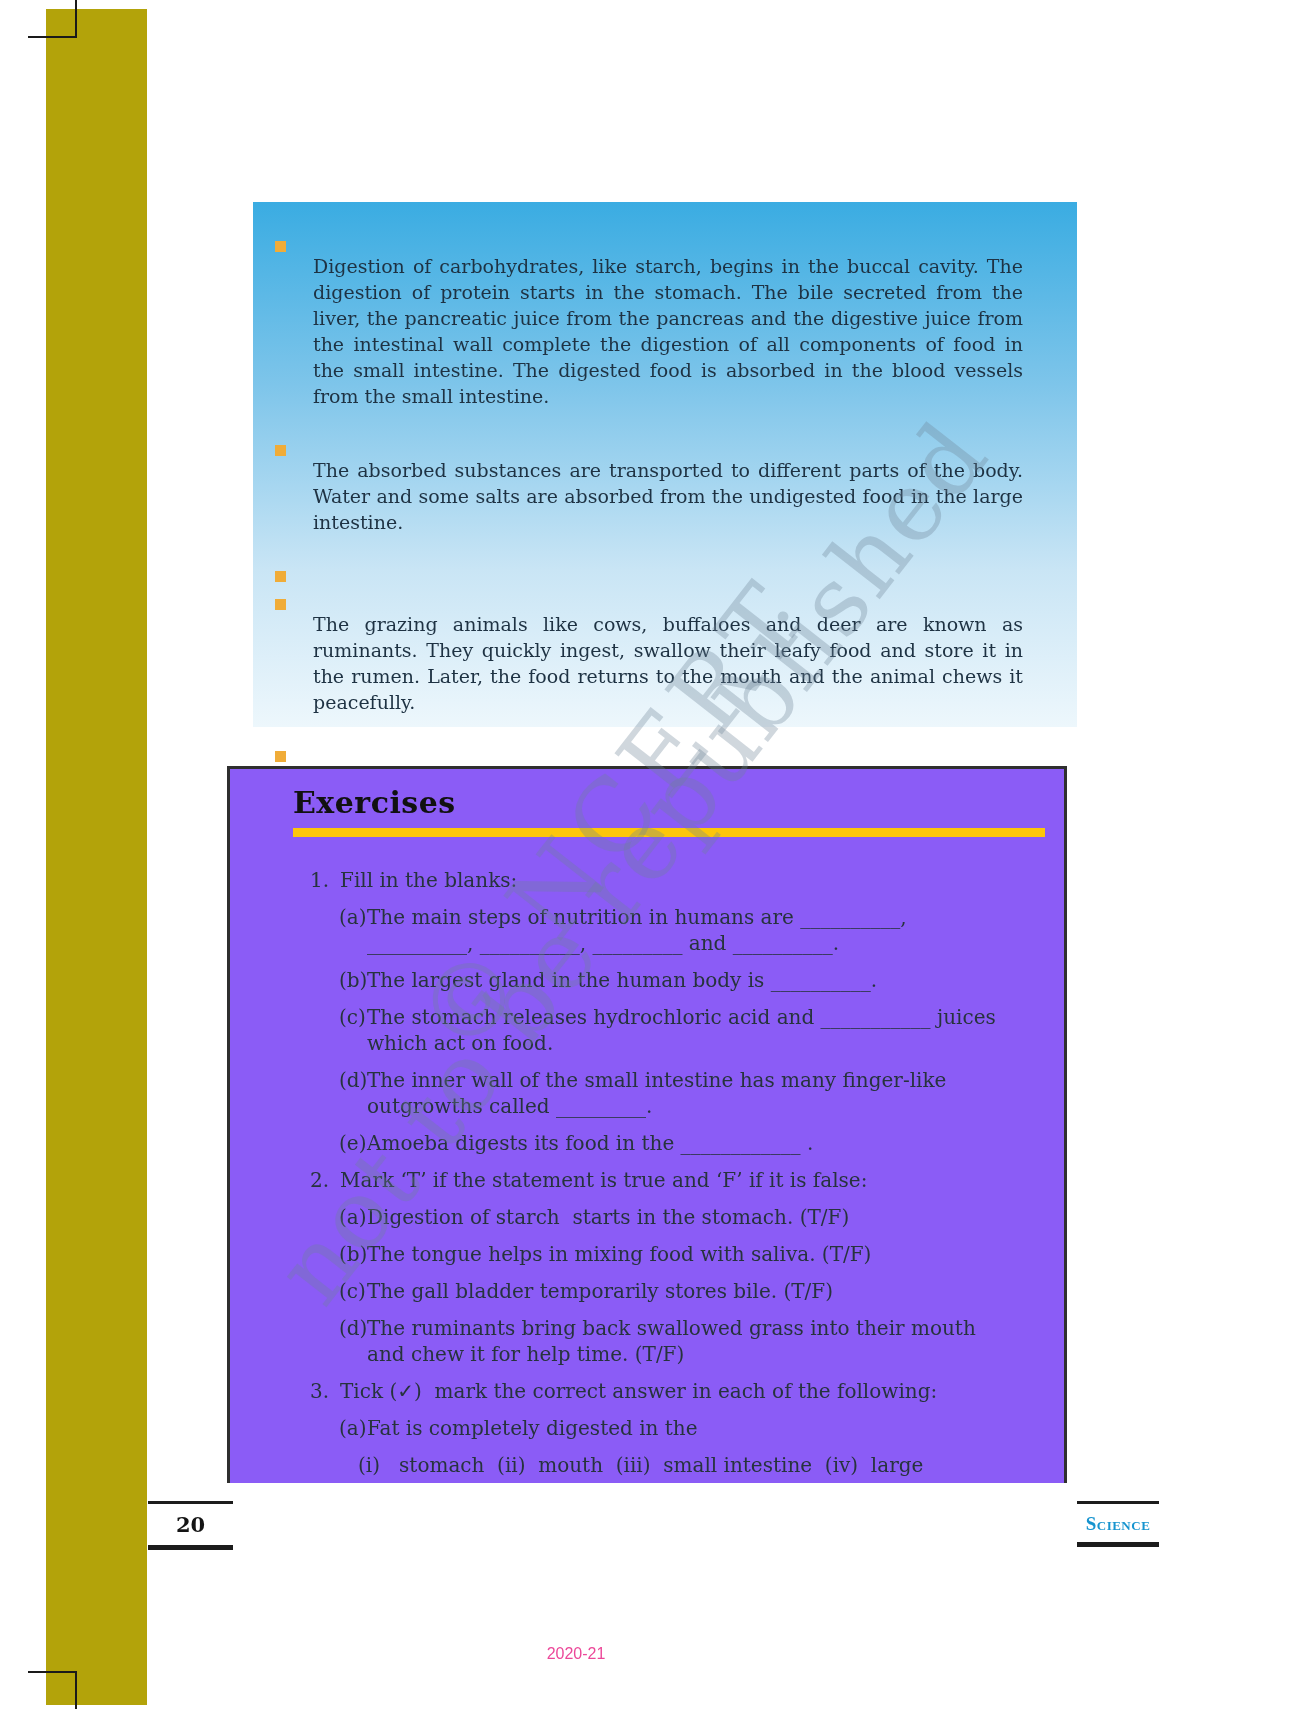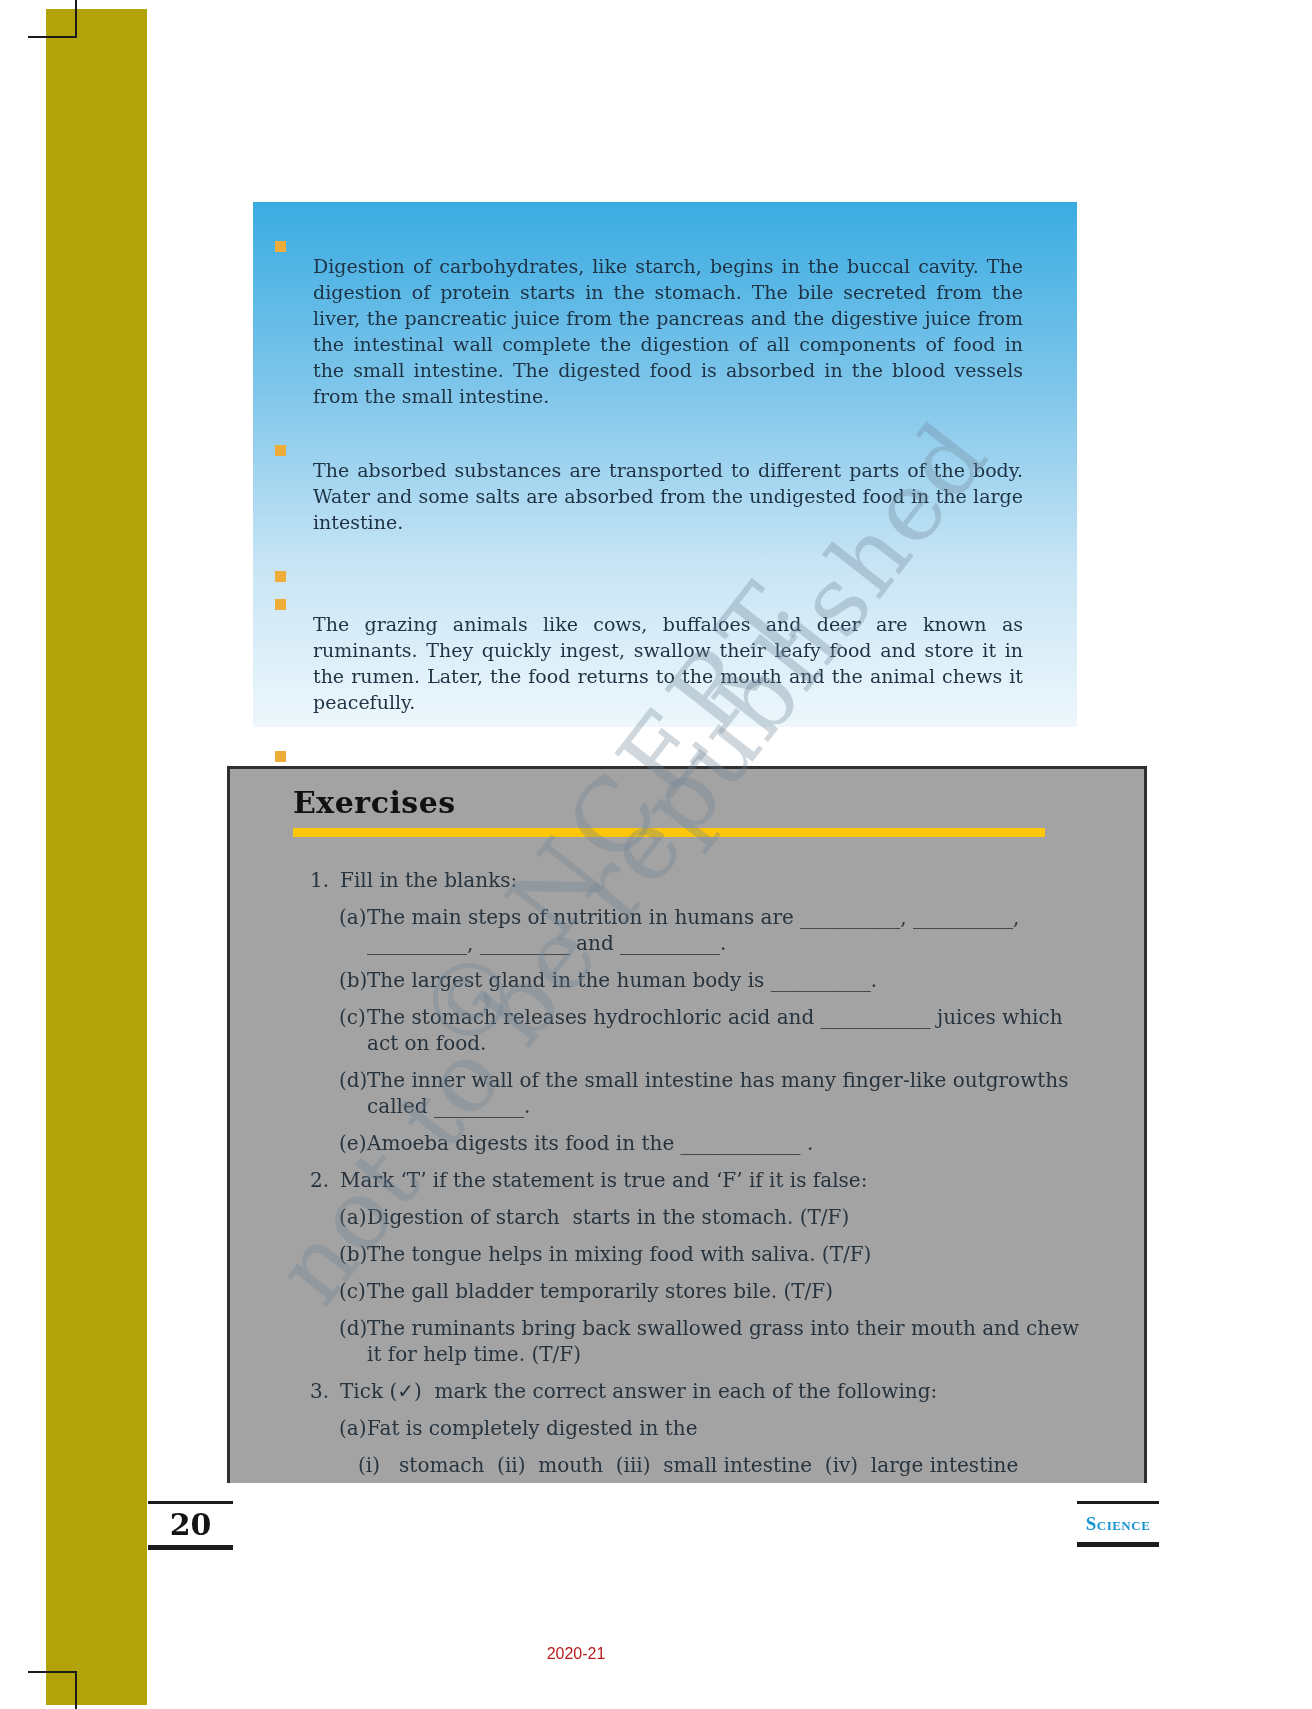--- a/index.html
+++ b/index.html
@@ -23,22 +23,22 @@
   }
   .s-row{display:flex;margin-bottom:10px;}
   .s-sq{flex:0 0 11px;width:11px;height:11px;background:#f0ac38;margin:7px 0 0 22px;}
   .s-text{
     flex:1;margin-left:27px;padding-right:54px;text-align:justify;
     font-size:19px;line-height:26px;color:#1e3243;
   }
 
   
   .ex-box{
-    position:absolute;left:227px;top:766px;width:920px;height:717px;
-    background:#a3a3a3;border:3px solid #2f2f2f;border-bottom:none;
+    position:absolute;left:227px;top:766px;width:840px;height:717px;
+    background:#8b5cf6;border:3px solid #2f2f2f;border-bottom:none;
     box-sizing:border-box;overflow:hidden;
   }
   .ex-title{
     margin:16px 0 0 63px;font-size:30px;font-weight:bold;color:#111111;
     letter-spacing:0.5px;
   }
   .ex-rule{margin:8px 0 0 63px;width:752px;height:9px;background:#fdc60b;}
   .ex-body{margin-top:30px;padding:0 48px 0 80px;}
   .q-row{display:flex;margin-bottom:11px;font-size:20px;line-height:26px;color:#27333d;}
   .q-label{flex:0 0 auto;}
@@ -53,32 +53,32 @@
   .wm span{
     position:absolute;white-space:nowrap;color:rgba(110,130,150,0.32);
     transform-origin:0 50%;font-family:"DejaVu Serif",serif;
   }
   .wm .wm1{left:440px;top:990px;height:100px;line-height:100px;font-size:100px;letter-spacing:8px;transform:rotate(-52deg);}
   .wm .wm2{left:298px;top:1242px;height:96px;line-height:96px;font-size:96px;letter-spacing:2px;transform:rotate(-52deg);}
 
   
   .pgnum-block{position:absolute;left:148px;top:1501px;width:85px;text-align:center;}
   .pgnum-line-top{width:85px;height:3px;background:#1c1c1c;}
-  .pgnum{font-size:30px;font-weight:bold;color:#141414;line-height:26px;margin-top:8px;}
+  .pgnum{font-size:21px;font-weight:bold;color:#141414;line-height:26px;margin-top:8px;}
   .pgnum-line-bot{width:85px;height:5px;background:#1c1c1c;margin-top:7px;}
   .science-block{position:absolute;left:1077px;top:1501px;width:82px;text-align:center;}
   .science-line-top{width:82px;height:3px;background:#1c1c1c;}
   .science{
     font-variant:small-caps;font-weight:bold;font-size:19px;line-height:24px;
     color:#1794cf;margin-top:8px;font-family:"Liberation Serif",serif;letter-spacing:0.5px;
   }
   .science-line-bot{width:82px;height:5px;background:#1c1c1c;margin-top:6px;}
   .year{
     position:absolute;left:0;top:1645px;width:1152px;text-align:center;
-    font-family:"Liberation Sans",sans-serif;font-size:16px;color:#b91c1c;
+    font-family:"Liberation Sans",sans-serif;font-size:16px;color:#ec4899;
   }
 </style>
 </head>
 <body>
 
 <div class="spine"></div>
 <div class="crop tl-v"></div>
 <div class="crop tl-h"></div>
 <div class="crop bl-h"></div>
 <div class="crop bl-v"></div>

